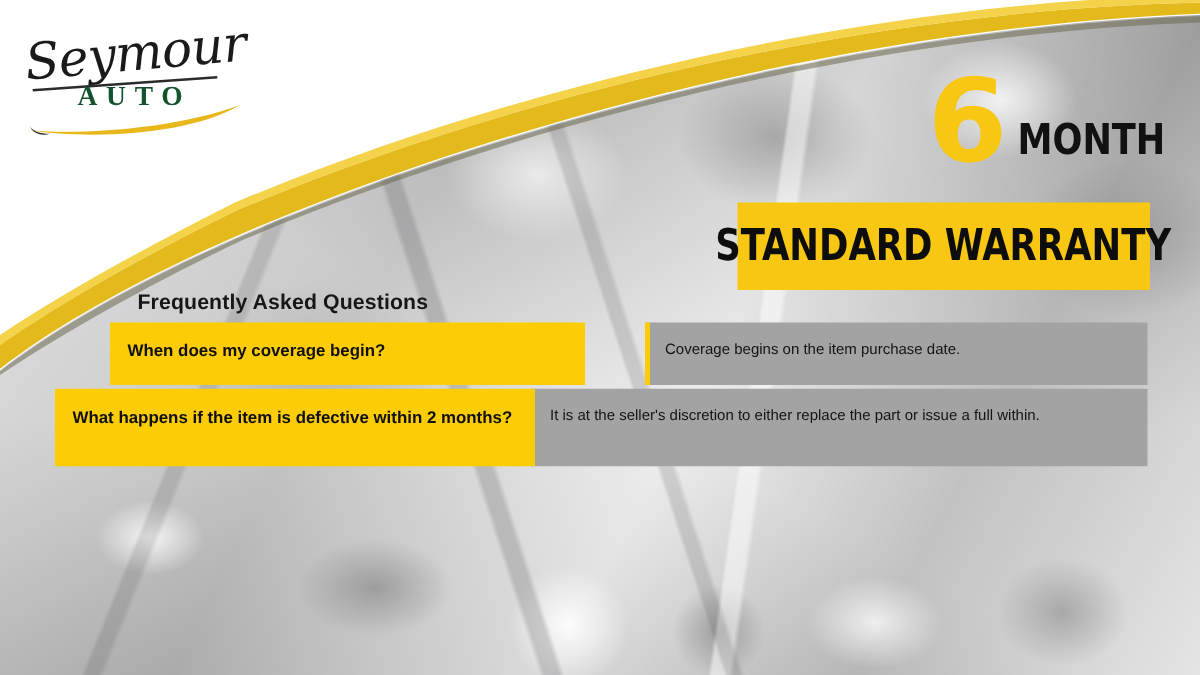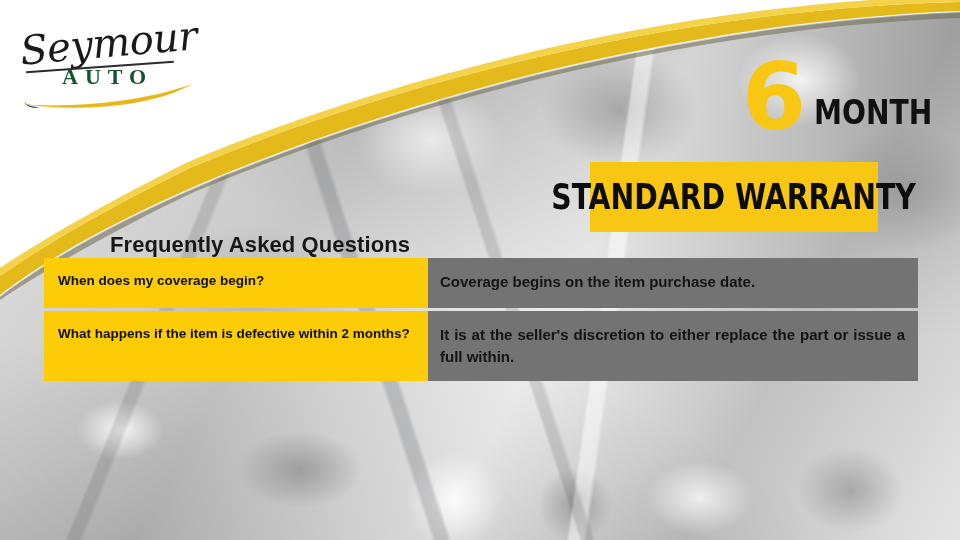--- a/index.html
+++ b/index.html
@@ -88,64 +88,64 @@
     font-family: "DejaVu Sans Condensed", "DejaVu Sans", sans-serif;
     font-weight: 700; font-size: 34px; line-height: 1;
     color: #111111; letter-spacing: 0px;
     transform: scaleX(.92); transform-origin: left bottom;
     padding-bottom: 6px;
   }
 
   
   .warranty-band {
     position: absolute; left: 590px; top: 162px;
-    width: 288px; height: 70px;
+    width: 330px; height: 70px;
     background: #F7C713;
     display: flex; align-items: center; justify-content: center;
   }
   .warranty-band span {
     font-family: "DejaVu Sans Condensed", "DejaVu Sans", sans-serif;
     font-weight: 700; font-size: 35px; color: #0d0d0d;
     transform: scaleX(.9); white-space: nowrap;
     letter-spacing: 0px;
   }
 
   
   .faq-heading {
     position: absolute; left: 110px; top: 232px;
-    font-size: 22px; font-weight: 700; color: #171717;
+    font-size: 17px; font-weight: 700; color: #171717;
     letter-spacing: .1px;
   }
 
   
   .faq-table {
     position: absolute; left: 44px; top: 258px;
     width: 874px;
     display: flex; flex-direction: column;
     row-gap: 3px;
   }
   .faq-row { display: flex; column-gap: 4px; }
   .q-cell {
     width: 380px; flex: 0 0 380px;
     background: #FCCD06;
     padding: 13px 14px 13px 14px;
     font-size: 13.5px; font-weight: 700; color: #101010;
     line-height: 1.42;
   }
   .a-cell {
     flex: 1 1 auto;
-    background: #737373;
+    background: #a3a3a3;
     padding: 13px 13px 13px 12px;
-    font-size: 15px; font-weight: 700; color: #141414;
+    font-size: 12px; font-weight: 400; color: #141414;
     line-height: 1.45;
     text-align: justify;
     border-left: 4px solid #FCCD06;
     margin-left: -4px;
   }
-  .faq-row.r1 .q-cell, .faq-row.r1 .a-cell { min-height: 50px; }
+  .faq-row.r1 .q-cell, .faq-row.r1 .a-cell { min-height: 50px; margin-left: 44px; }
   .faq-row.r2 .q-cell, .faq-row.r2 .a-cell { min-height: 62px; }
   .faq-row.r3 .q-cell, .faq-row.r3 .a-cell { min-height: 58px; }
   .faq-row.r4 .q-cell, .faq-row.r4 .a-cell { min-height: 62px; }
 </style>
 </head>
 <body>
 
 <div id="slide">
 
   <div class="bg-photo"></div>

